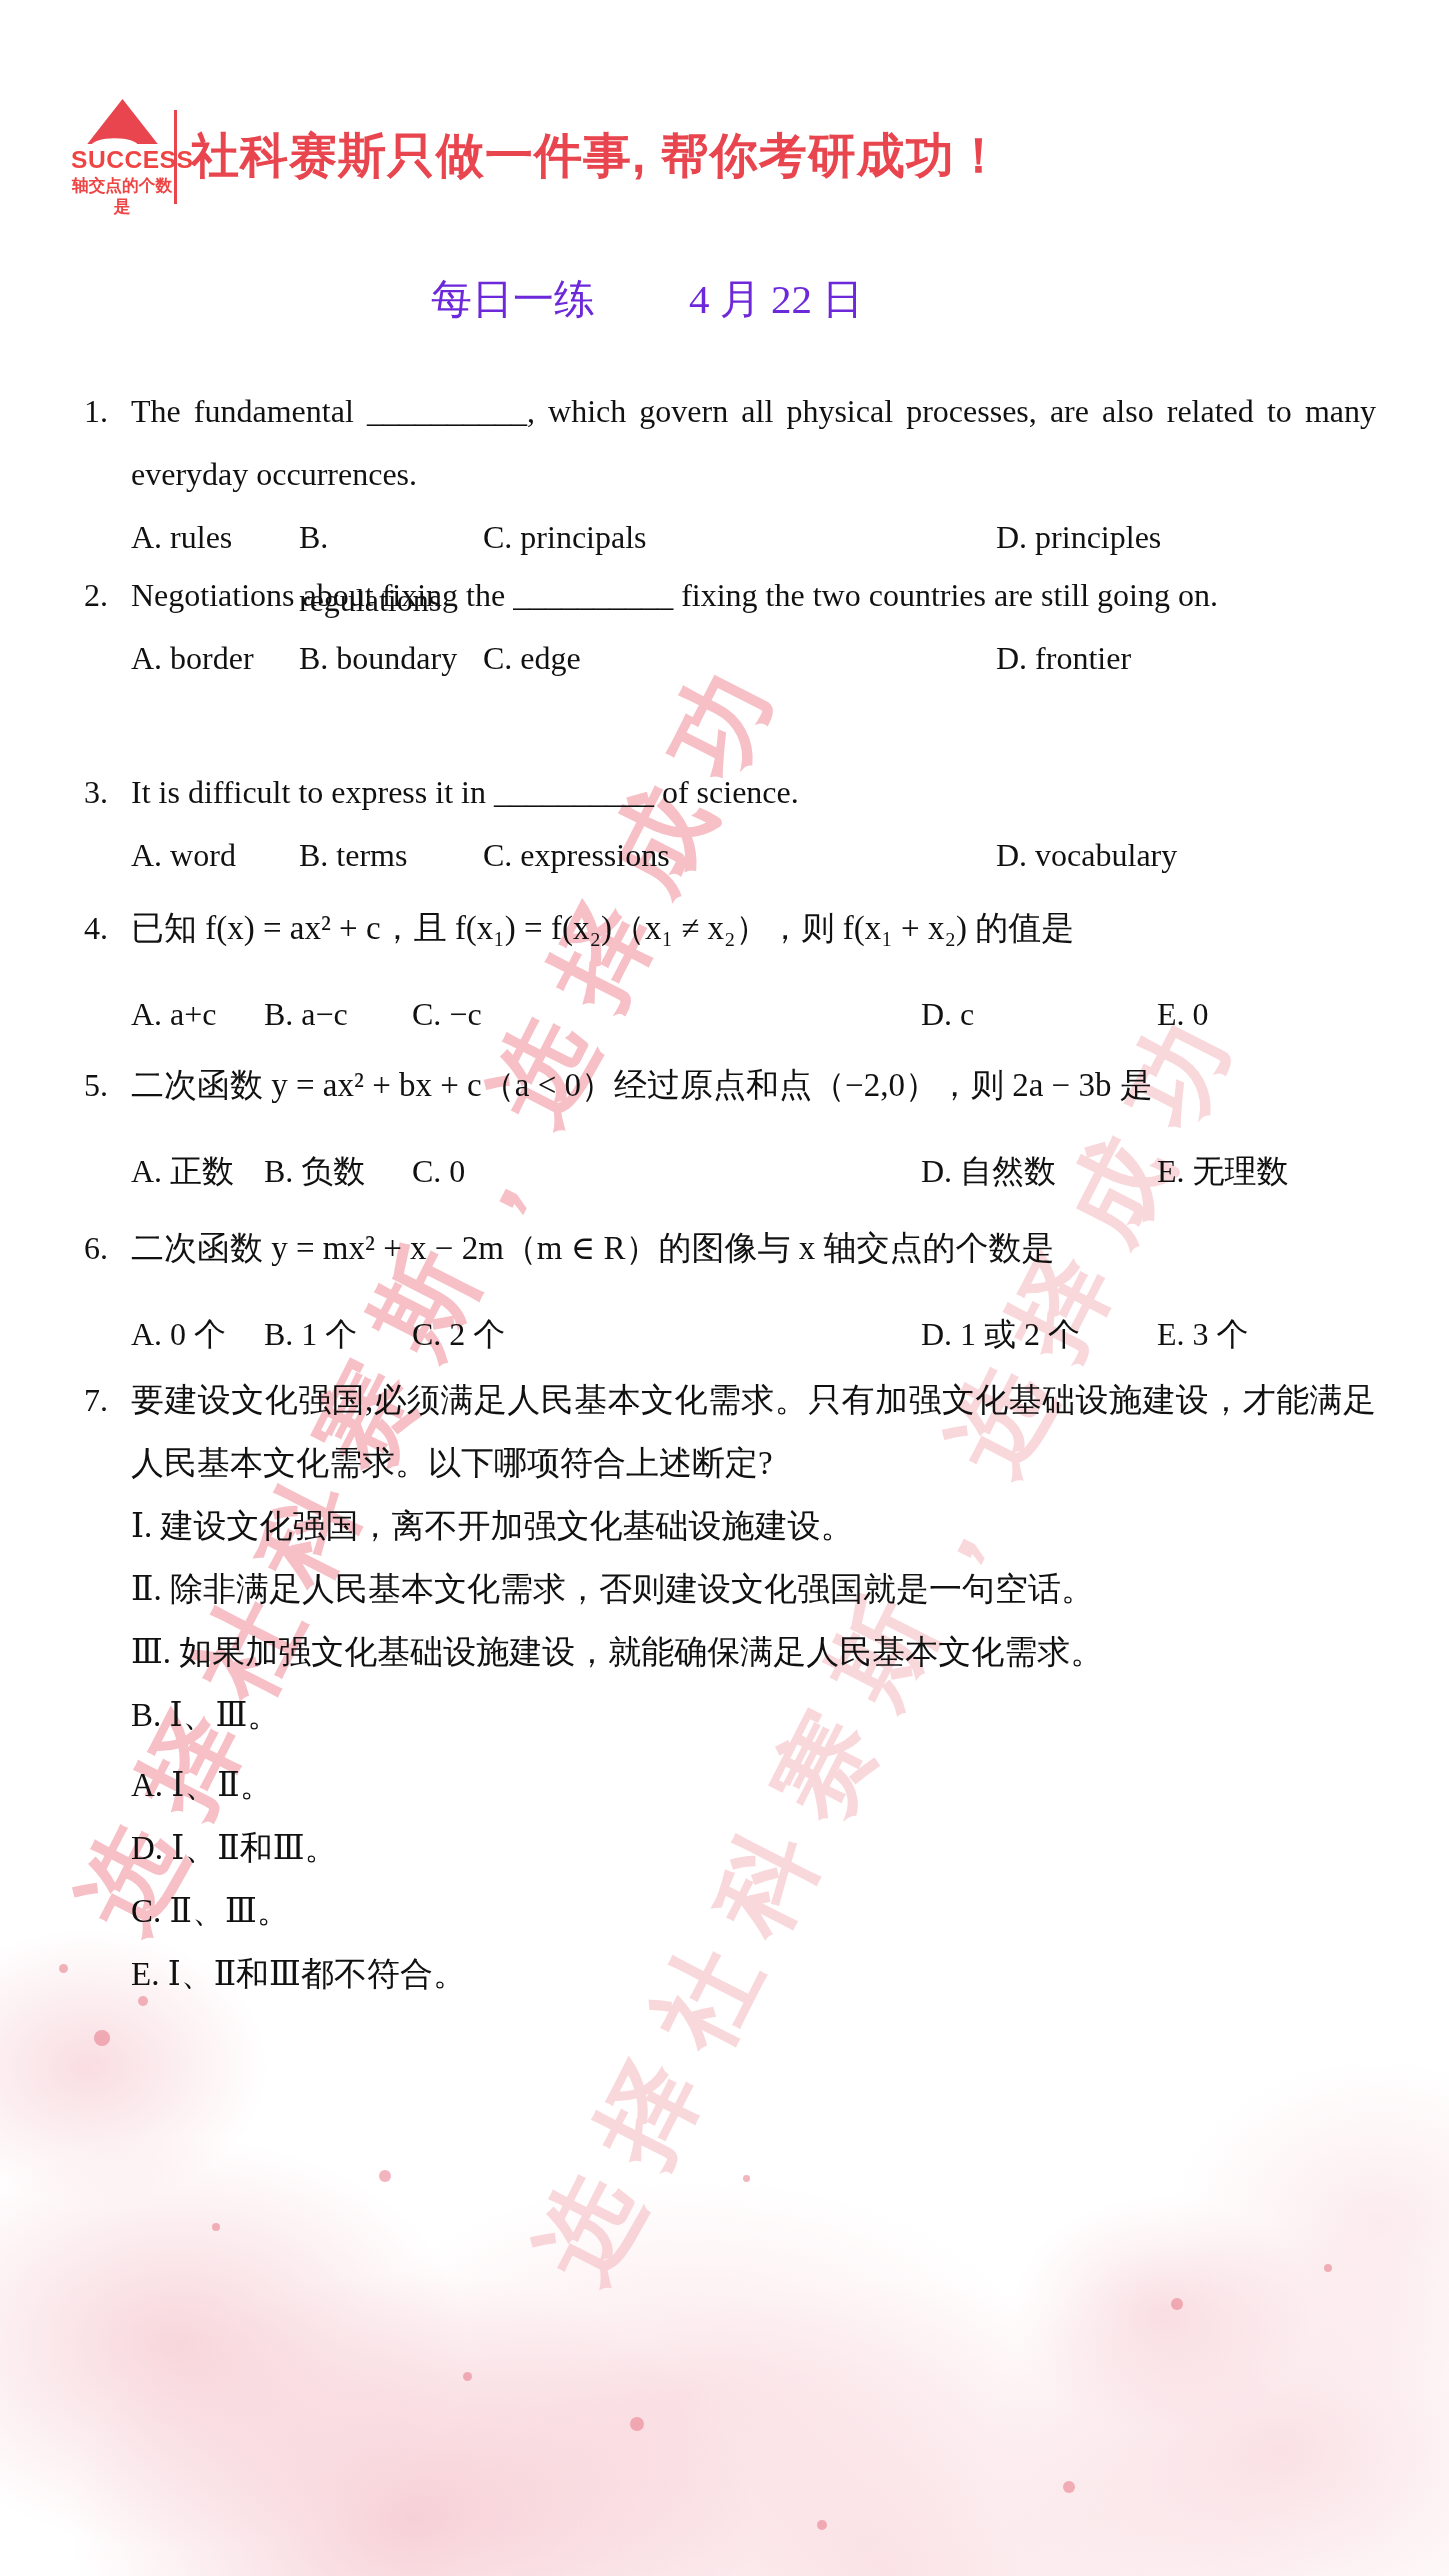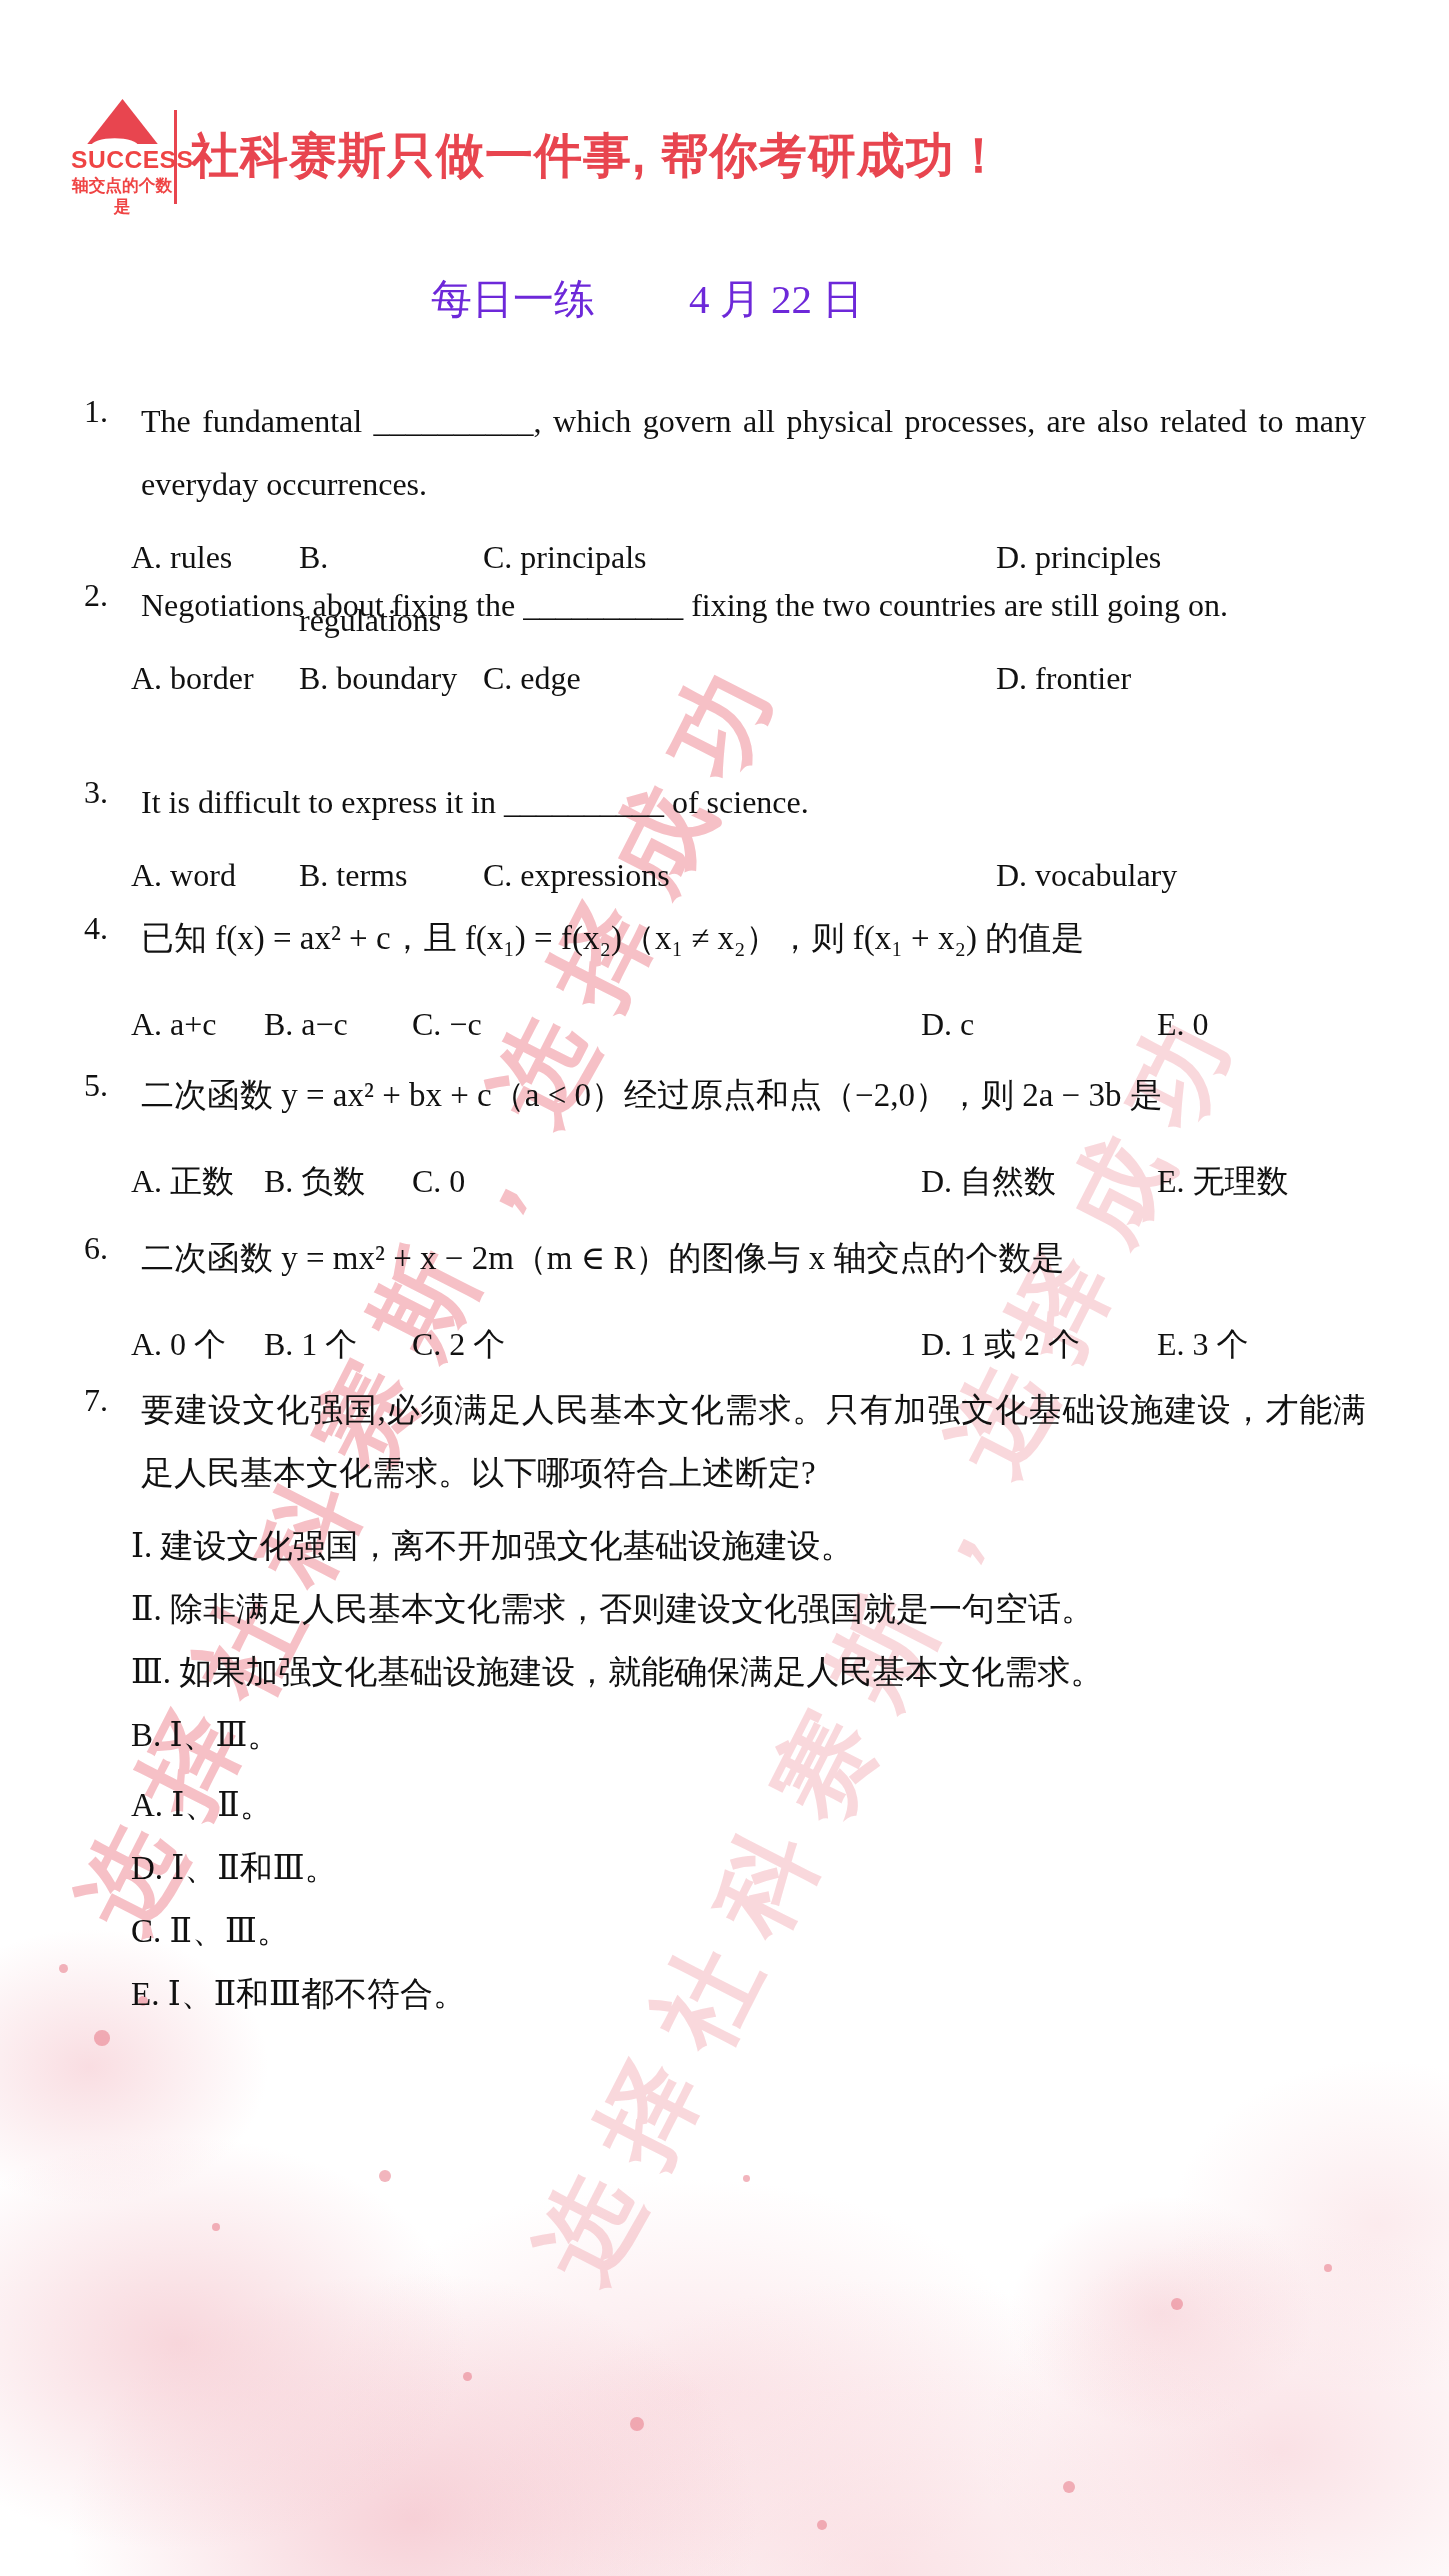--- a/index.html
+++ b/index.html
@@ -43,21 +43,21 @@
     font-weight:800; font-size:48px; line-height:79px; color:#e8454f; letter-spacing:1px;
   }
   
   .title{position:absolute; left:431px; top:268px; z-index:3; font-size:41px; line-height:63px; color:#6d28d9; font-weight:400;}
   .title .gap{display:inline-block; width:94px;}
   
   .q{position:absolute; left:84px; width:1292px; z-index:3; font-size:32px;}
   .qnum{position:absolute; left:0; top:0; line-height:63px;}
   .q.math .qnum{line-height:73px;}
   .qbody{margin-left:47px;}
-  .qtext{margin:10px; line-height:63px; text-align:justify;}
+  .qtext{margin:0; line-height:63px; text-align:justify;}
   .q.math .qtext{line-height:73px; font-size:33px; text-align:left;}
   .q.cn .qtext{font-size:33px;}
   .opts{display:grid; line-height:63px; margin-top:0;}
   .opts.en4{grid-template-columns:159px 175px 504px 1fr;gap:9px;}
   .opts.m5{grid-template-columns:133px 148px 509px 236px 1fr; margin-top:17.7px; font-size:32px;}
   .stack{line-height:63px; font-size:33px;}
   .stack.opts7{margin-top:6.9px;}
   .q1{top:380px;} .q2{top:564px;} .q3{top:761px;}
   .q4{top:892px;} .q5{top:1049px;} .q6{top:1212px;} .q7{top:1369px;}
   

